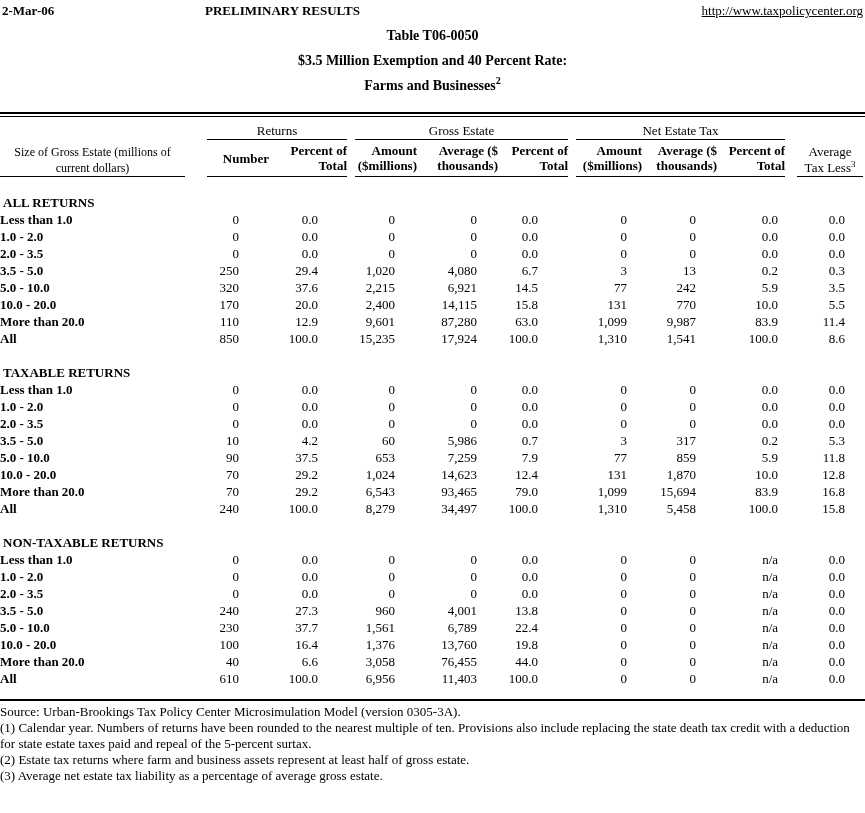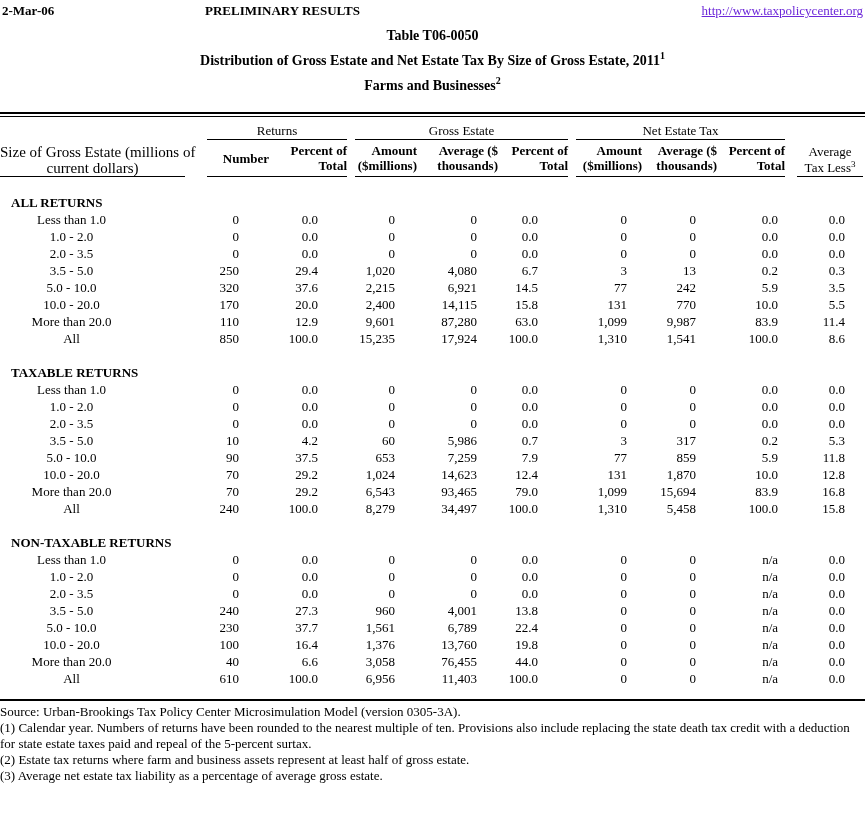--- a/index.html
+++ b/index.html
@@ -8,45 +8,45 @@
     font-family:"Liberation Serif","DejaVu Serif",serif;
     color:#000;font-size:13px;
   }
   .page{position:relative;width:865px;height:813px;}
 
   
   .topbar{position:relative;height:18px;margin-top:3px;font-weight:bold;padding-left:40px;}
   .topbar .date{position:absolute;left:2px;top:0;}
   .topbar .prelim{position:absolute;left:205px;top:0;}
   .topbar .url{position:absolute;right:2px;top:0;font-weight:normal;}
-  .url a{color:#6d28d9;text-decoration:underline;}
+  .url a{color:#000000;text-decoration:underline;}
 
   
   .titles{margin-top:2px;text-align:center;font-weight:bold;font-size:14px;}
   .title-line{height:25px;line-height:25px;}
   sup{font-size:9px;vertical-align:super;line-height:0;}
   .titles sup{font-size:10px;}
 
   
   .double-rule{margin-top:14px;height:2px;border-top:2px solid #000;border-bottom:1px solid #000;}
   .bottom-rule{margin-top:12px;border-top:2px solid #000;}
 
   
   table{border-collapse:collapse;table-layout:fixed;width:863px;margin:0;}
   th,td{padding:0;font-weight:normal;overflow:visible;}
   tr.h1 th{height:22px;vertical-align:bottom;font-weight:normal;text-align:center;}
   tr.h2 th{height:36px;vertical-align:middle;font-weight:bold;text-align:right;line-height:15px;}
   th.group{border-bottom:1px solid #000;}
   tr.h2 th.colhead{border-bottom:1px solid #000;}
-  th.c-label-head{border-bottom:1px solid #000;vertical-align:middle;line-height:16px;white-space:nowrap;font-size:15px;margin-left:20px;}
+  th.c-label-head{border-bottom:1px solid #000;vertical-align:middle;line-height:16px;white-space:nowrap;font-size:12px;margin-left:20px;}
   th.c-atr-head{border-bottom:1px solid #000;vertical-align:middle;line-height:16px;}
   tr.spacer-row td{height:17px;}
-  td.section-title{font-weight:bold;text-align:left;padding-left:11px;height:17px;line-height:17px;}
+  td.section-title{font-weight:bold;text-align:left;padding-left:3px;height:17px;line-height:17px;}
   tr.data-row td{height:17px;line-height:17px;}
-  td.row-label{font-weight:normal;text-align:center;padding-right:42px;white-space:nowrap;}
+  td.row-label{font-weight:bold;text-align:left;padding-right:42px;white-space:nowrap;}
   td.num{text-align:right;white-space:nowrap;}
   td.v0{padding-right:30px;} td.v1{padding-right:29px;} td.v2{padding-right:22px;}
   td.v3{padding-right:21px;} td.v4{padding-right:30px;} td.v5{padding-right:15px;}
   td.v6{padding-right:21px;} td.v7{padding-right:7px;}  td.v8{padding-right:18px;}
 
   
   .footnotes{padding-top:3px;line-height:16px;font-size:13px;}
   .footnotes div{max-width:865px;}
 </style>
 </head>
@@ -55,21 +55,21 @@
 <div class="page">
 
   <div class="topbar">
     <span class="date">2-Mar-06</span>
     <span class="prelim">PRELIMINARY RESULTS</span>
     <span class="url"><a href="#">http://www.taxpolicycenter.org</a></span>
   </div>
 
   <div class="titles">
     <div class="title-line">Table T06-0050</div>
-    <div class="title-line"><span>Distribution of Gross Estate and Net Estate Tax By Size of Gross Estate, 2011</span><sup>1</sup></div>
+    <div class="title-line">$3.5 Million Exemption and 40 Percent Rate:</div>
     <div class="title-line"><span>Farms and Businesses</span><sup>2</sup></div>
   </div>
 
   <div class="double-rule"></div>
 
   <table>
     <colgroup>
       <col style="width:185px">
         <col style="width:22px">
       <col style="width:62px">

